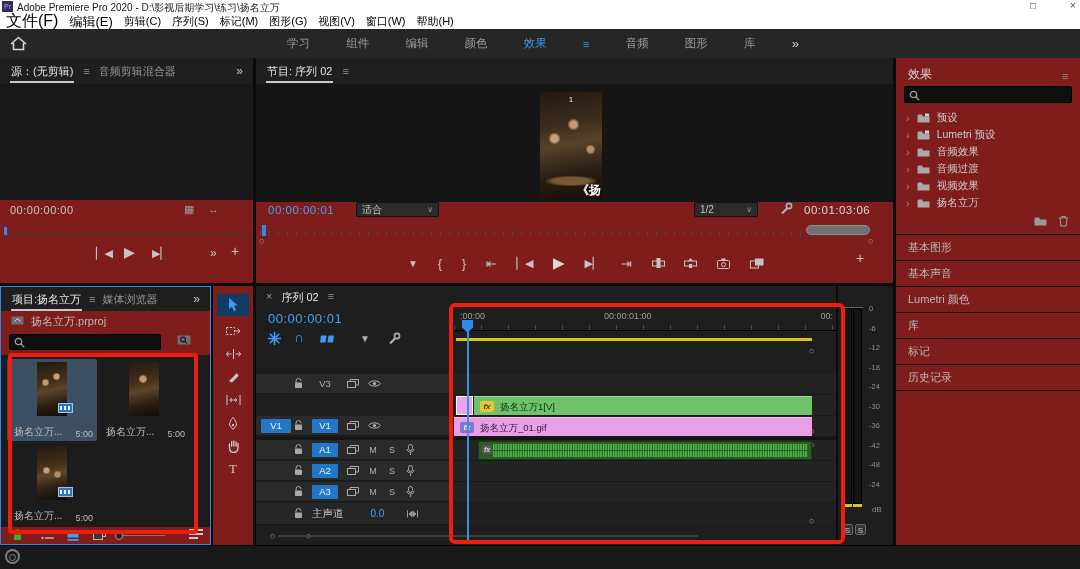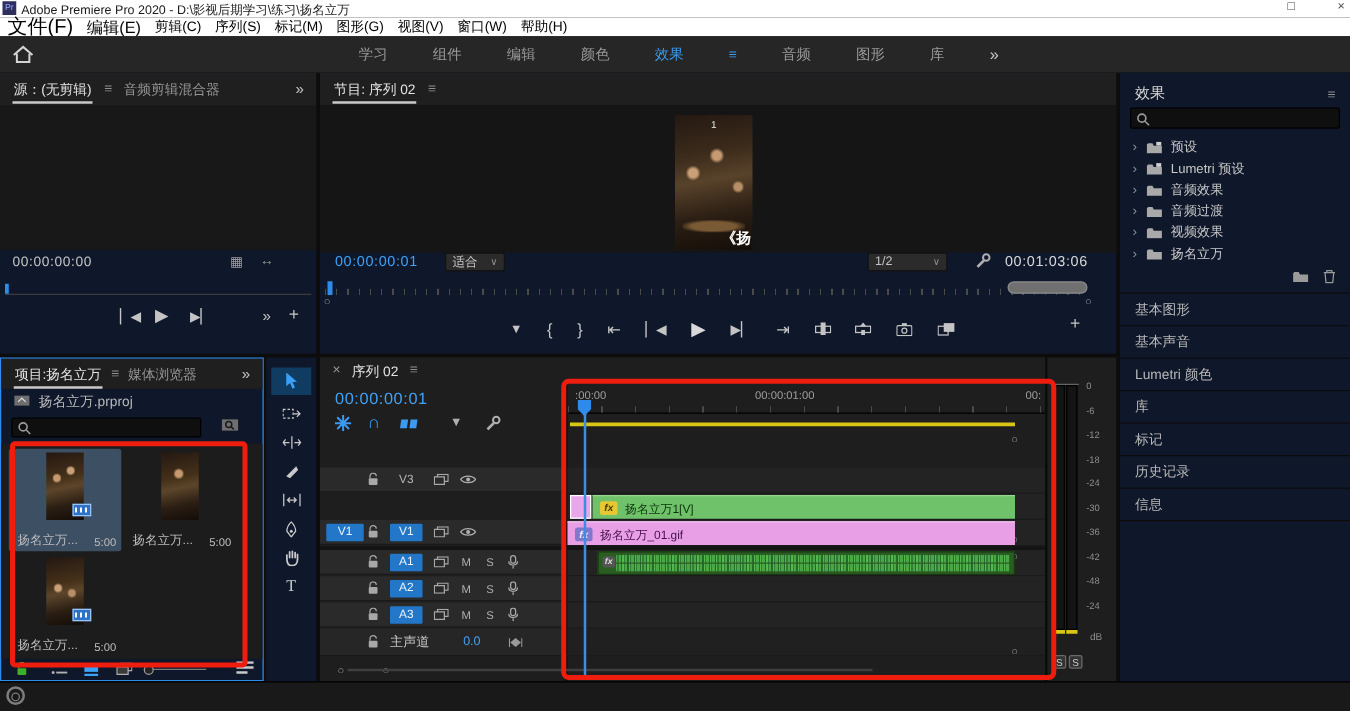--- a/index.html
+++ b/index.html
@@ -1,18 +1,18 @@
 <!DOCTYPE html>
 <html><head>
 <meta charset="utf-8">
 <style>
   html,body{margin:0;padding:0;background:#333}
   .screen{position:relative;width:1080px;height:569px;background:#0c0c0c;font-family:"Liberation Sans",sans-serif;overflow:hidden;-webkit-user-select:none}
   .abs{position:absolute}
-  .panel{position:absolute;background:#0f172a}
+  .panel{position:absolute;background:#7f1d1d}
   .tabbar{position:absolute;left:0;top:0;right:0;background:#1f1f1f;display:flex;align-items:center;gap:9px;padding:0 10px;box-sizing:border-box}
   .tab-active{color:#e4e4e4;font-size:11px;border-bottom:2px solid #c9c9c9;padding:4px 1px 2px;white-space:nowrap}
   .tab{color:#949494;font-size:11px;white-space:nowrap}
   .hamb{color:#8f8f8f;font-size:11px}
   .ovf{color:#c4c4c4;font-size:12px;margin-left:auto}
   .blue{color:#41a2f5}
   .dropdown{position:absolute;height:15px;background:#2b2b2b;border:1px solid #121212;border-radius:2px;color:#c4c4c4;font-size:10px;display:flex;align-items:center;justify-content:space-between;padding:0 5px;box-sizing:border-box}
   .circle{position:absolute;color:#9a9a9a;font-size:9px}
   .trow{position:absolute;left:0;width:196px;height:20px;background:#2a2a2a;border-bottom:1px solid #191919;display:flex;align-items:center;gap:9px;padding-left:38px;box-sizing:border-box}
   .lane{position:absolute;left:198px;width:382px;height:20px;background:#232323;border-bottom:1px solid #1a1a1a}
@@ -108,21 +108,21 @@
       <div class="abs" style="left:284px;top:8px;width:62px;height:108px;background:linear-gradient(170deg,#241812 0%,#3d2c1c 30%,#58422a 48%,#2c1f14 72%,#140d08 100%)">
         <i class="abs" style="left:9px;top:40px;width:11px;height:13px;background:radial-gradient(circle,#caa078 0 40%,transparent 72%)"></i>
         <i class="abs" style="left:28px;top:26px;width:11px;height:13px;background:radial-gradient(circle,#c69a70 0 40%,transparent 72%)"></i>
         <i class="abs" style="left:46px;top:52px;width:9px;height:11px;background:radial-gradient(circle,#b88e66 0 40%,transparent 72%)"></i>
         <i class="abs" style="left:6px;top:84px;width:50px;height:10px;background:radial-gradient(ellipse,#7a5a35 0 50%,transparent 78%)"></i>
         <span class="abs" style="left:0;right:0;top:3px;text-align:center;color:#e8e8e8;font-size:8px">1</span>
         <span class="abs" style="right:1px;bottom:1px;color:#ffffff;font-size:12px;font-weight:bold">《扬</span>
       </div>
     </div>
     <span class="abs blue" style="left:12px;top:146px;font-size:11.5px;letter-spacing:.5px">00:00:00:01</span>
-    <div class="dropdown" style="left:100px;top:144px;width:48px">
+    <div class="dropdown" style="left:100px;top:144px;width:83px">
       <span>适合</span>
       <span style="font-size:8px;color:#8f8f8f">∨</span>
     </div>
     <div class="dropdown" style="left:438px;top:144px;width:64px">
       <span>1/2</span>
       <span style="font-size:8px;color:#8f8f8f">∨</span>
     </div>
     <span class="abs" style="left:524px;top:144px">
       <svg width="13" height="13">
           <circle cx="9" cy="4" r="2.6" fill="none" stroke="#b0b0b0" stroke-width="1.6"></circle>
@@ -253,21 +253,20 @@
           <path d="M1 3 H10 M3.5 3 V1.5 H7.5 V3 M2 3 L2.8 11 H8.2 L9 3" stroke="#9a9a9a" fill="none"></path>
         </svg>
       </span>
     <div class="abs" style="left:0;top:176px;width:184px;height:1px;background:#0c0c0c"></div>
     <div class="rtab" style="top:177px">基本图形</div>
     <div class="rtab" style="top:203px">基本声音</div>
     <div class="rtab" style="top:229px">Lumetri 颜色</div>
     <div class="rtab" style="top:255px">库</div>
     <div class="rtab" style="top:281px">标记</div>
     <div class="rtab" style="top:307px">历史记录</div>
-    <div class="rtab" style="top:333px">信息</div>
   </div>
 
   <div class="panel" style="left:0;top:286px;width:211px;height:259px;border:1px solid #2d8ceb;box-sizing:border-box">
     <div class="tabbar" style="height:24px;gap:7px">
       <span class="tab-active">项目:扬名立万</span>
       <span class="hamb">≡</span>
       <span class="tab">媒体浏览器</span>
       <span class="ovf">»</span>
     </div>
     <span class="abs" style="left:10px;top:28px">

